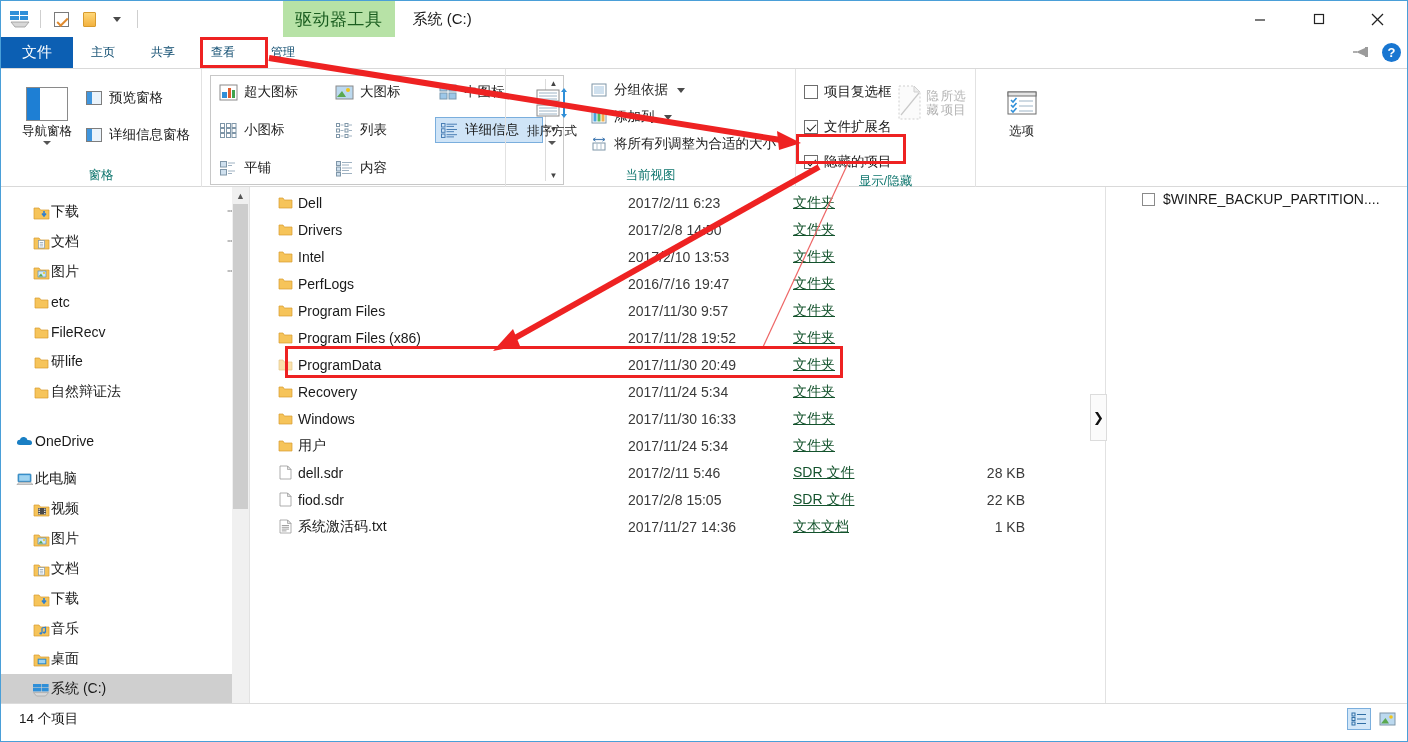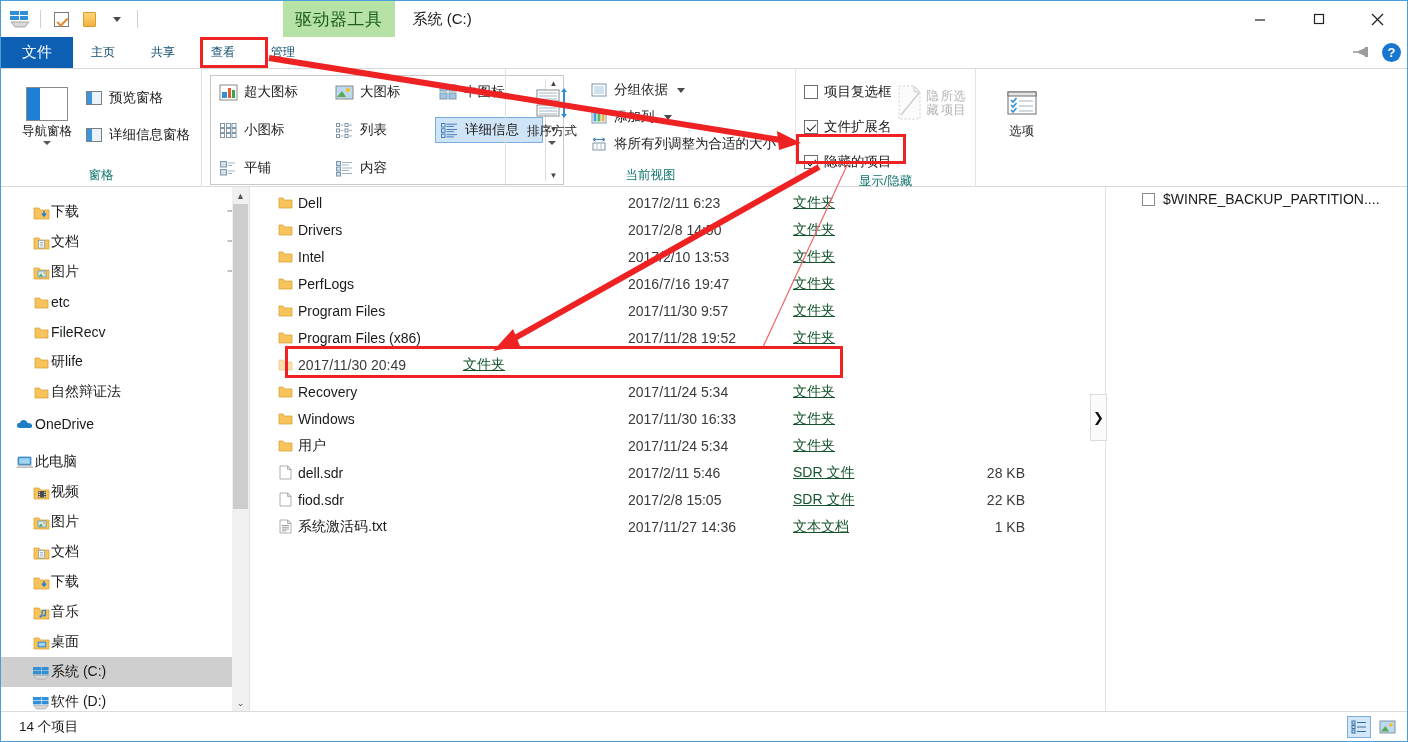--- a/index.html
+++ b/index.html
@@ -182,21 +182,21 @@
   .rp-cb { width: 13px; height: 13px; border: 1px solid #8a8a8a; background: #fff; flex: 0 0 13px; }
 
   .expander {
     position: absolute; left: -16px; top: 207px; width: 17px; height: 47px;
     background: #fbfbfb; border: 1px solid #dcdcdc;
     display: flex; align-items: center; justify-content: center; color: #111; font-size: 13px;
   }
 
   
   .statusbar {
-    position: absolute; left: 0; bottom: 0; width: 1406px; height: 30px;
+    position: absolute; left: 0; bottom: 8px; width: 1406px; height: 30px;
     background: #fff; border-top: 1px solid #dcdcdc;
     display: flex; align-items: center; padding: 0 8px;
   }
   .status-text { font-size: 13.5px; color: #1a1a1a; padding-left: 10px; }
   .view-toggles { margin-left: auto; display: flex; gap: 4px; align-items: center; }
   .vt { width: 24px; height: 22px; display: flex; align-items: center; justify-content: center; border: 1px solid transparent; }
   .vt.on { border-color: #7aaedd; background: #d3e7f8; }
   .rbox { position: absolute; border: 3px solid #ee2222; pointer-events: none; }
   .overlay-svg { position: absolute; left: 0; top: 0; width: 1406px; height: 740px; pointer-events: none; }
 </style>
@@ -667,21 +667,21 @@
 
         <div class="nav-item nav-l1">
           <span class="nav-ico">
             <svg width="17" height="15" viewBox="0 0 17 15">
                 <path d="M2 3 L6.5 3 L8 5 L15 5 L15 13 L2 13 Z" fill="#f6c45a" stroke="#d79b2e" stroke-width="0.7"></path>
               </svg>
           </span>
           <span>自然辩证法</span>
         </div>
 
-        <div class="nav-item nav-l0" style="margin-top:2px">
+        <div class="nav-item nav-l0" style="margin-top:19px">
           <span class="nav-ico">
             <svg width="18" height="14" viewBox="0 0 18 14">
                 <path d="M4 11 Q0.5 11 1 8 Q1.5 5.6 4 5.8 Q4.8 2.5 8.3 3 Q11 3.3 11.5 6 Q15.5 5.8 16 8.4 Q16.4 11 13 11 Z" fill="#1a7fc4"></path>
               </svg>
           </span>
           <span>OneDrive</span>
         </div>
 
         <div class="nav-item nav-l0" style="margin-top:8px">
           <span class="nav-ico">
@@ -875,20 +875,21 @@
           <span class="fdate">2017/11/28 19:52</span>
           <span class="ftype">文件夹</span>
           <span class="fsize"></span>
         </div>
         <div class="frow">
           <span class="fico">
               <svg width="15" height="14" viewBox="0 0 15 14">
                 <path d="M1 2 L5 2 L6.3 4 L14 4 L14 12 L1 12 Z" fill="#fae2ae" stroke="#e3c587" stroke-width="0.7"></path>
               </svg>
             </span>
+          <span class="fname">ProgramData</span>
           <span class="fdate">2017/11/30 20:49</span>
           <span class="ftype">文件夹</span>
           <span class="fsize"></span>
         </div>
         <div class="frow">
           <span class="fico">
               <svg width="15" height="14" viewBox="0 0 15 14">
                 <path d="M1 2 L5 2 L6.3 4 L14 4 L14 12 L1 12 Z" fill="#f6c45a" stroke="#d79b2e" stroke-width="0.7"></path>
               </svg>
             </span>

